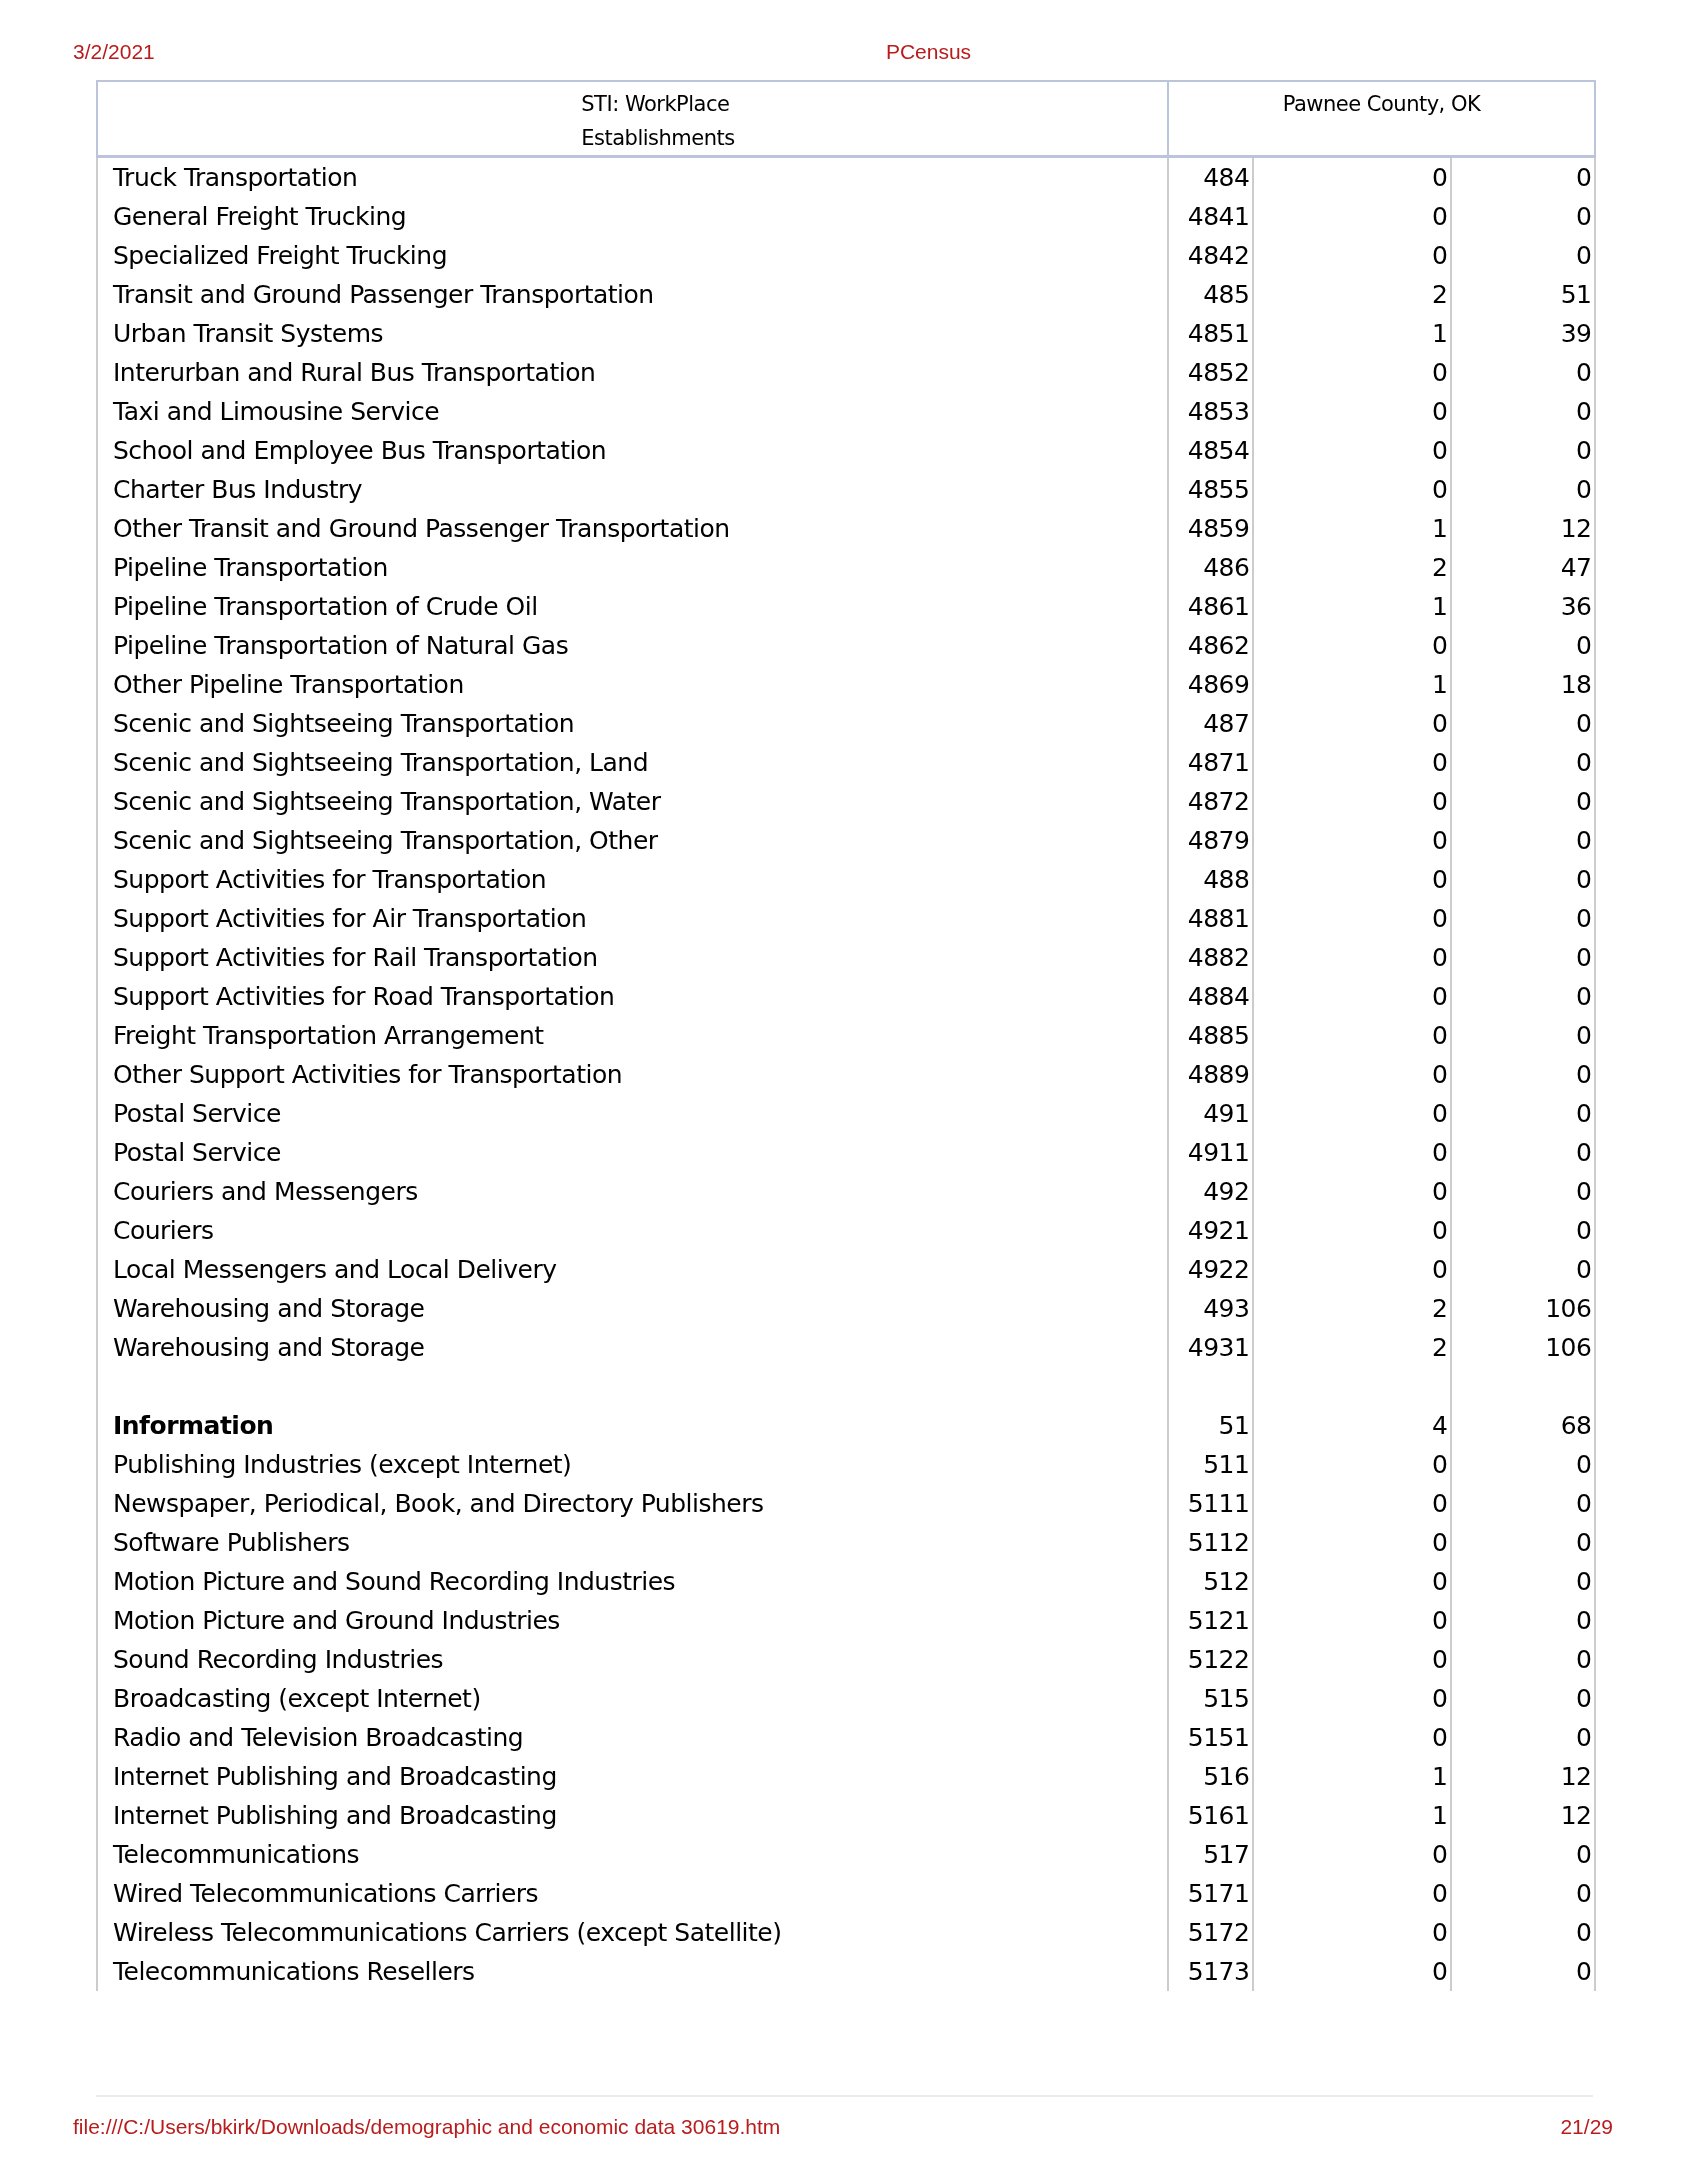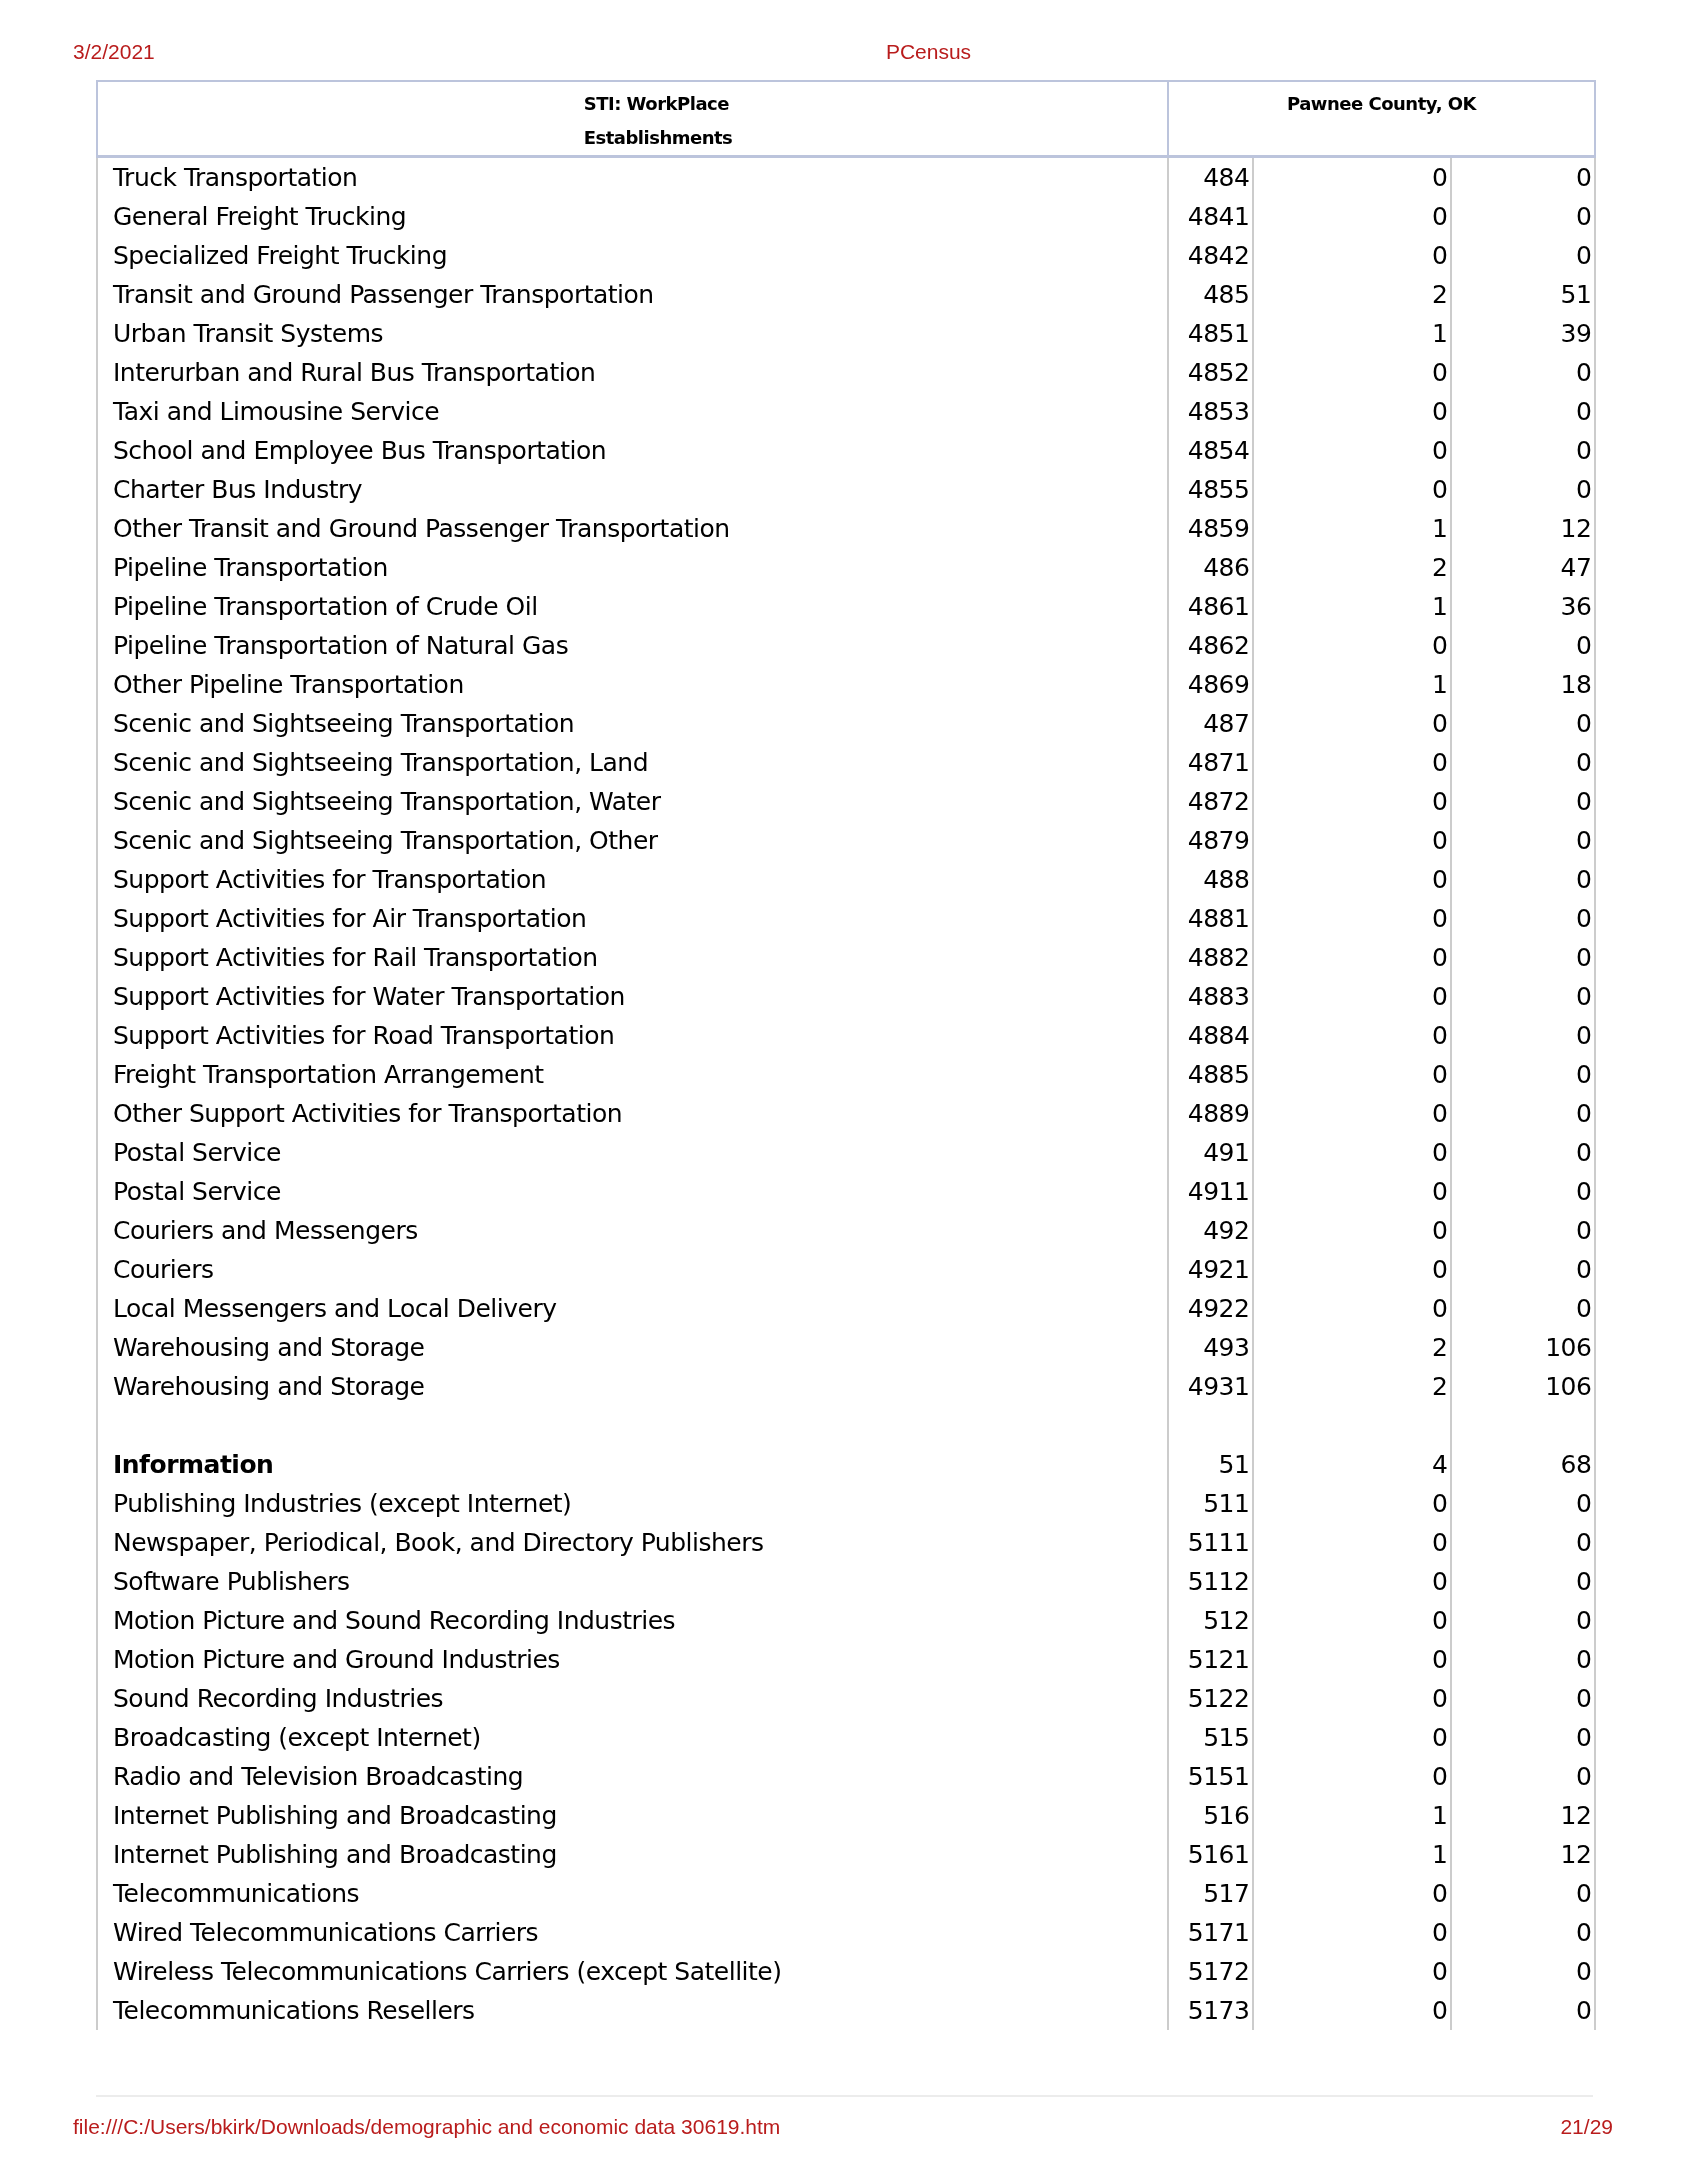--- a/index.html
+++ b/index.html
@@ -26,22 +26,22 @@
       font-family: "DejaVu Sans", sans-serif; font-size: 25px;
       letter-spacing: -0.5px;
     }
     table.data col.c-label { width: 1071px; }
     table.data col.c-code { width: 85px; }
     table.data col.c-est { width: 198px; }
     table.data col.c-emp { width: 144px; }
 
     thead th {
       border: 2.6px solid #bcc4dc; border-bottom-width: 3.4px;
-      font-weight: bold; vertical-align: top; padding: 5.1px 3.4px 0 3.4px;
-      font-size: 18px; line-height: 34px; height: 68px;
+      font-weight: normal; vertical-align: top; padding: 5.1px 3.4px 0 3.4px;
+      font-size: 21px; line-height: 34px; height: 68px;
     }
     thead th.h-label { text-align: center; }
     thead th.h-county { text-align: center; margin-top: 25px; }
     .h-label-inner { display: inline-block; text-align: left; margin-left: 51px; }
 
     tbody td {
       height: 39px; line-height: 39px; padding: 0 3.4px; white-space: nowrap; overflow: hidden;
     }
     tbody td.lbl { border-left: 2.6px solid #cccccc; padding-left: 15px; }
     tbody td.num { text-align: right; border-left: 2.6px solid #cccccc; padding-right: 2.6px; }
@@ -200,26 +200,20 @@
           <td class="num">0</td>
           <td class="num emp">0</td>
         </tr>
         <tr>
           <td class="lbl">Support Activities for Rail Transportation</td>
           <td class="num">4882</td>
           <td class="num">0</td>
           <td class="num emp">0</td>
         </tr>
         <tr>
-          <td class="lbl">Support Activities for Water Transportation</td>
-          <td class="num">4883</td>
-          <td class="num">0</td>
-          <td class="num emp">0</td>
-        </tr>
-        <tr>
           <td class="lbl">Support Activities for Road Transportation</td>
           <td class="num">4884</td>
           <td class="num">0</td>
           <td class="num emp">0</td>
         </tr>
         <tr>
           <td class="lbl">Freight Transportation Arrangement</td>
           <td class="num">4885</td>
           <td class="num">0</td>
           <td class="num emp">0</td>

